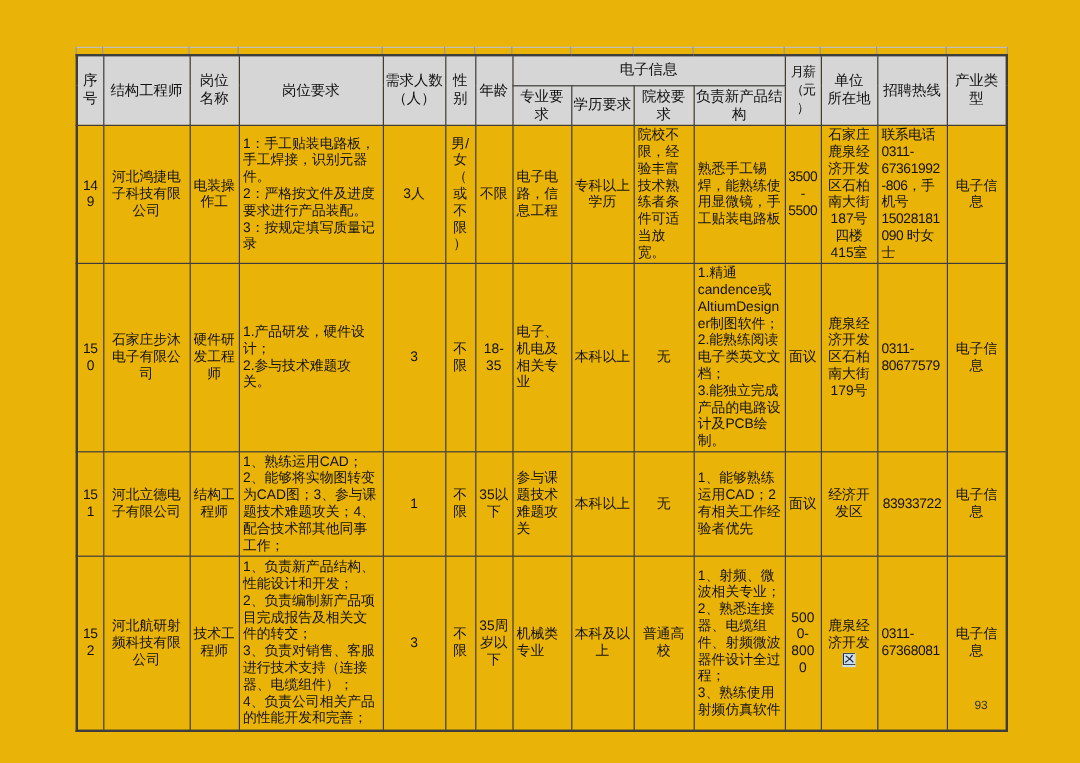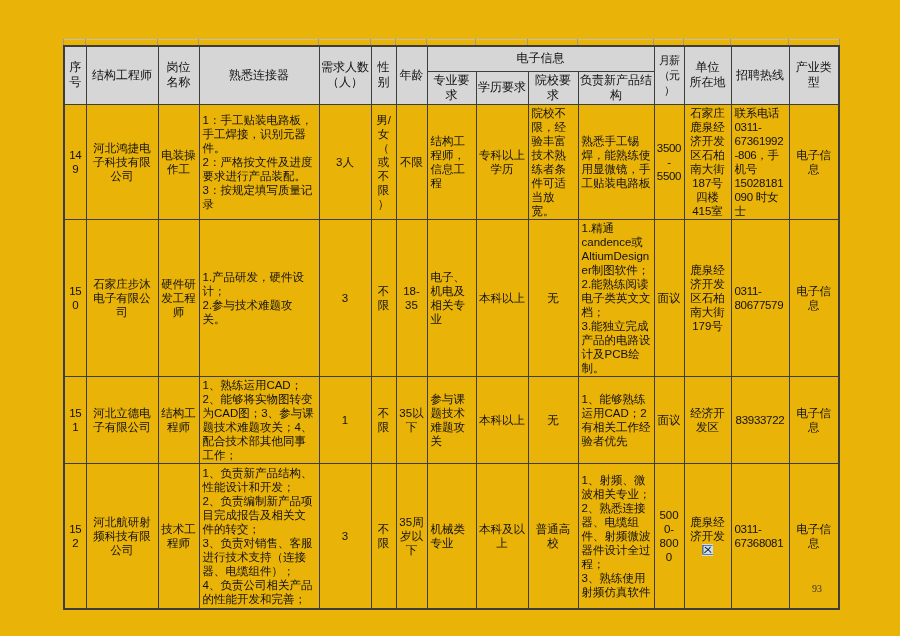--- a/index.html
+++ b/index.html
@@ -29,21 +29,21 @@
     overflow-wrap:break-word;
     word-wrap:break-word;
   }
   thead th{background:#d6d6d6;font-size:12px;line-height:15px;padding:1px 1px;}
   th.salary-h{letter-spacing:-1px;font-size:11px;margin-left:16px;}
   td.al{text-align:left;padding:1px 3px;}
   td .hl{background:#c9ddf2;}
   td.num{letter-spacing:-0.3px;}
   .pageno{
     position:absolute;left:812px;top:583px;
-    font-family:Liberation Serif, serif;
+    font-family:Liberation Sans, sans-serif;
     font-size:10px;color:#333;
   }
 </style>
 </head>
 <body>
 
 <div class="page">
 
   <div class="hairline"></div>
   <div class="ticks">
@@ -82,21 +82,21 @@
       <col style="width:47px">
         <col style="width:58px">
         <col style="width:50px">
     </colgroup>
     <thead>
       <tr style="height:25px">
         <th rowspan="2">序号</th>
         <th rowspan="2">结构工程师</th>
         <th rowspan="2">岗位
 名称</th>
-        <th rowspan="2">熟悉连接器</th>
+        <th rowspan="2">岗位要求</th>
         <th rowspan="2">需求人数
 （人）</th>
         <th rowspan="2">性
 别</th>
         <th rowspan="2">年龄</th>
         <th colspan="4">电子信息</th>
         <th rowspan="2" class="salary-h">月薪
 （元）</th>
         <th rowspan="2">单位
 所在地</th>
@@ -114,21 +114,21 @@
       <tr style="height:108px">
         <td class="num">149</td>
         <td>河北鸿捷电子科技有限公司</td>
         <td>电装操作工</td>
         <td class="al">1：手工贴装电路板，手工焊接，识别元器件。
 2：严格按文件及进度要求进行产品装配。
 3：按规定填写质量记录</td>
         <td>3人</td>
         <td>男/女（或不限）</td>
         <td>不限</td>
-        <td class="al">结构工程师，信息工程</td>
+        <td class="al">电子电路，信息工程</td>
         <td>专科以上
 学历</td>
         <td class="al">院校不限，经验丰富技术熟练者条件可适当放宽。</td>
         <td class="al">熟悉手工锡焊，能熟练使用显微镜，手工贴装电路板</td>
         <td class="num">3500-
 5500</td>
         <td>石家庄鹿泉经济开发区石柏南大街187号四楼415室</td>
         <td class="al num">联系电话
 0311-67361992-806，手机号
 15028181090 时女士</td>

